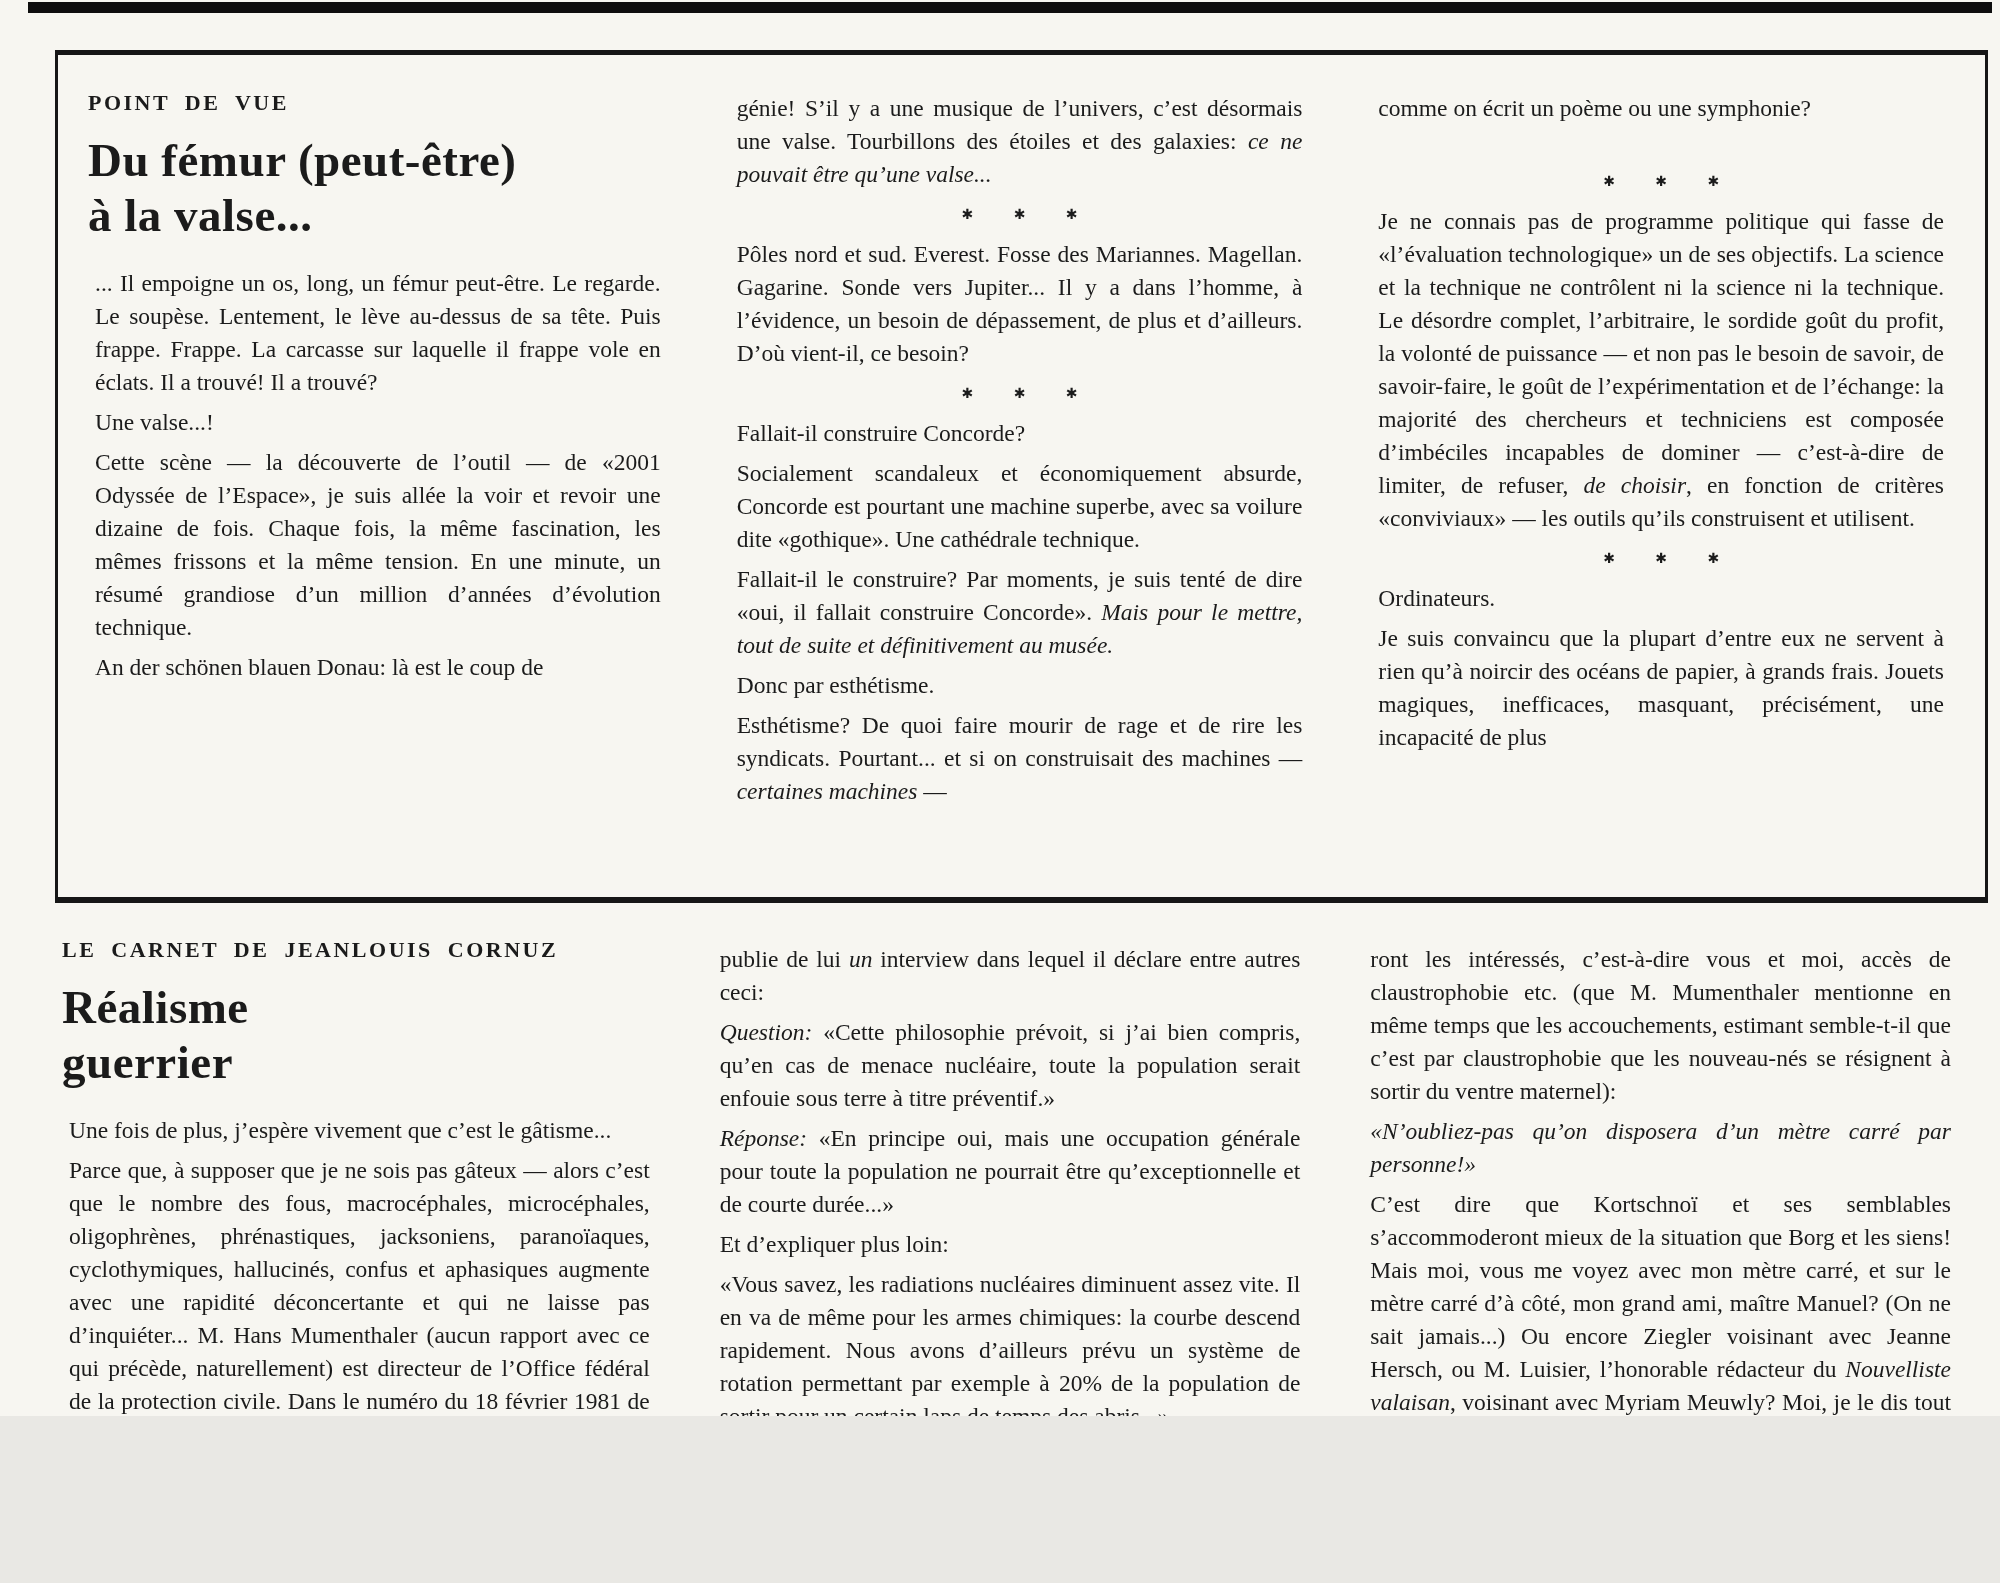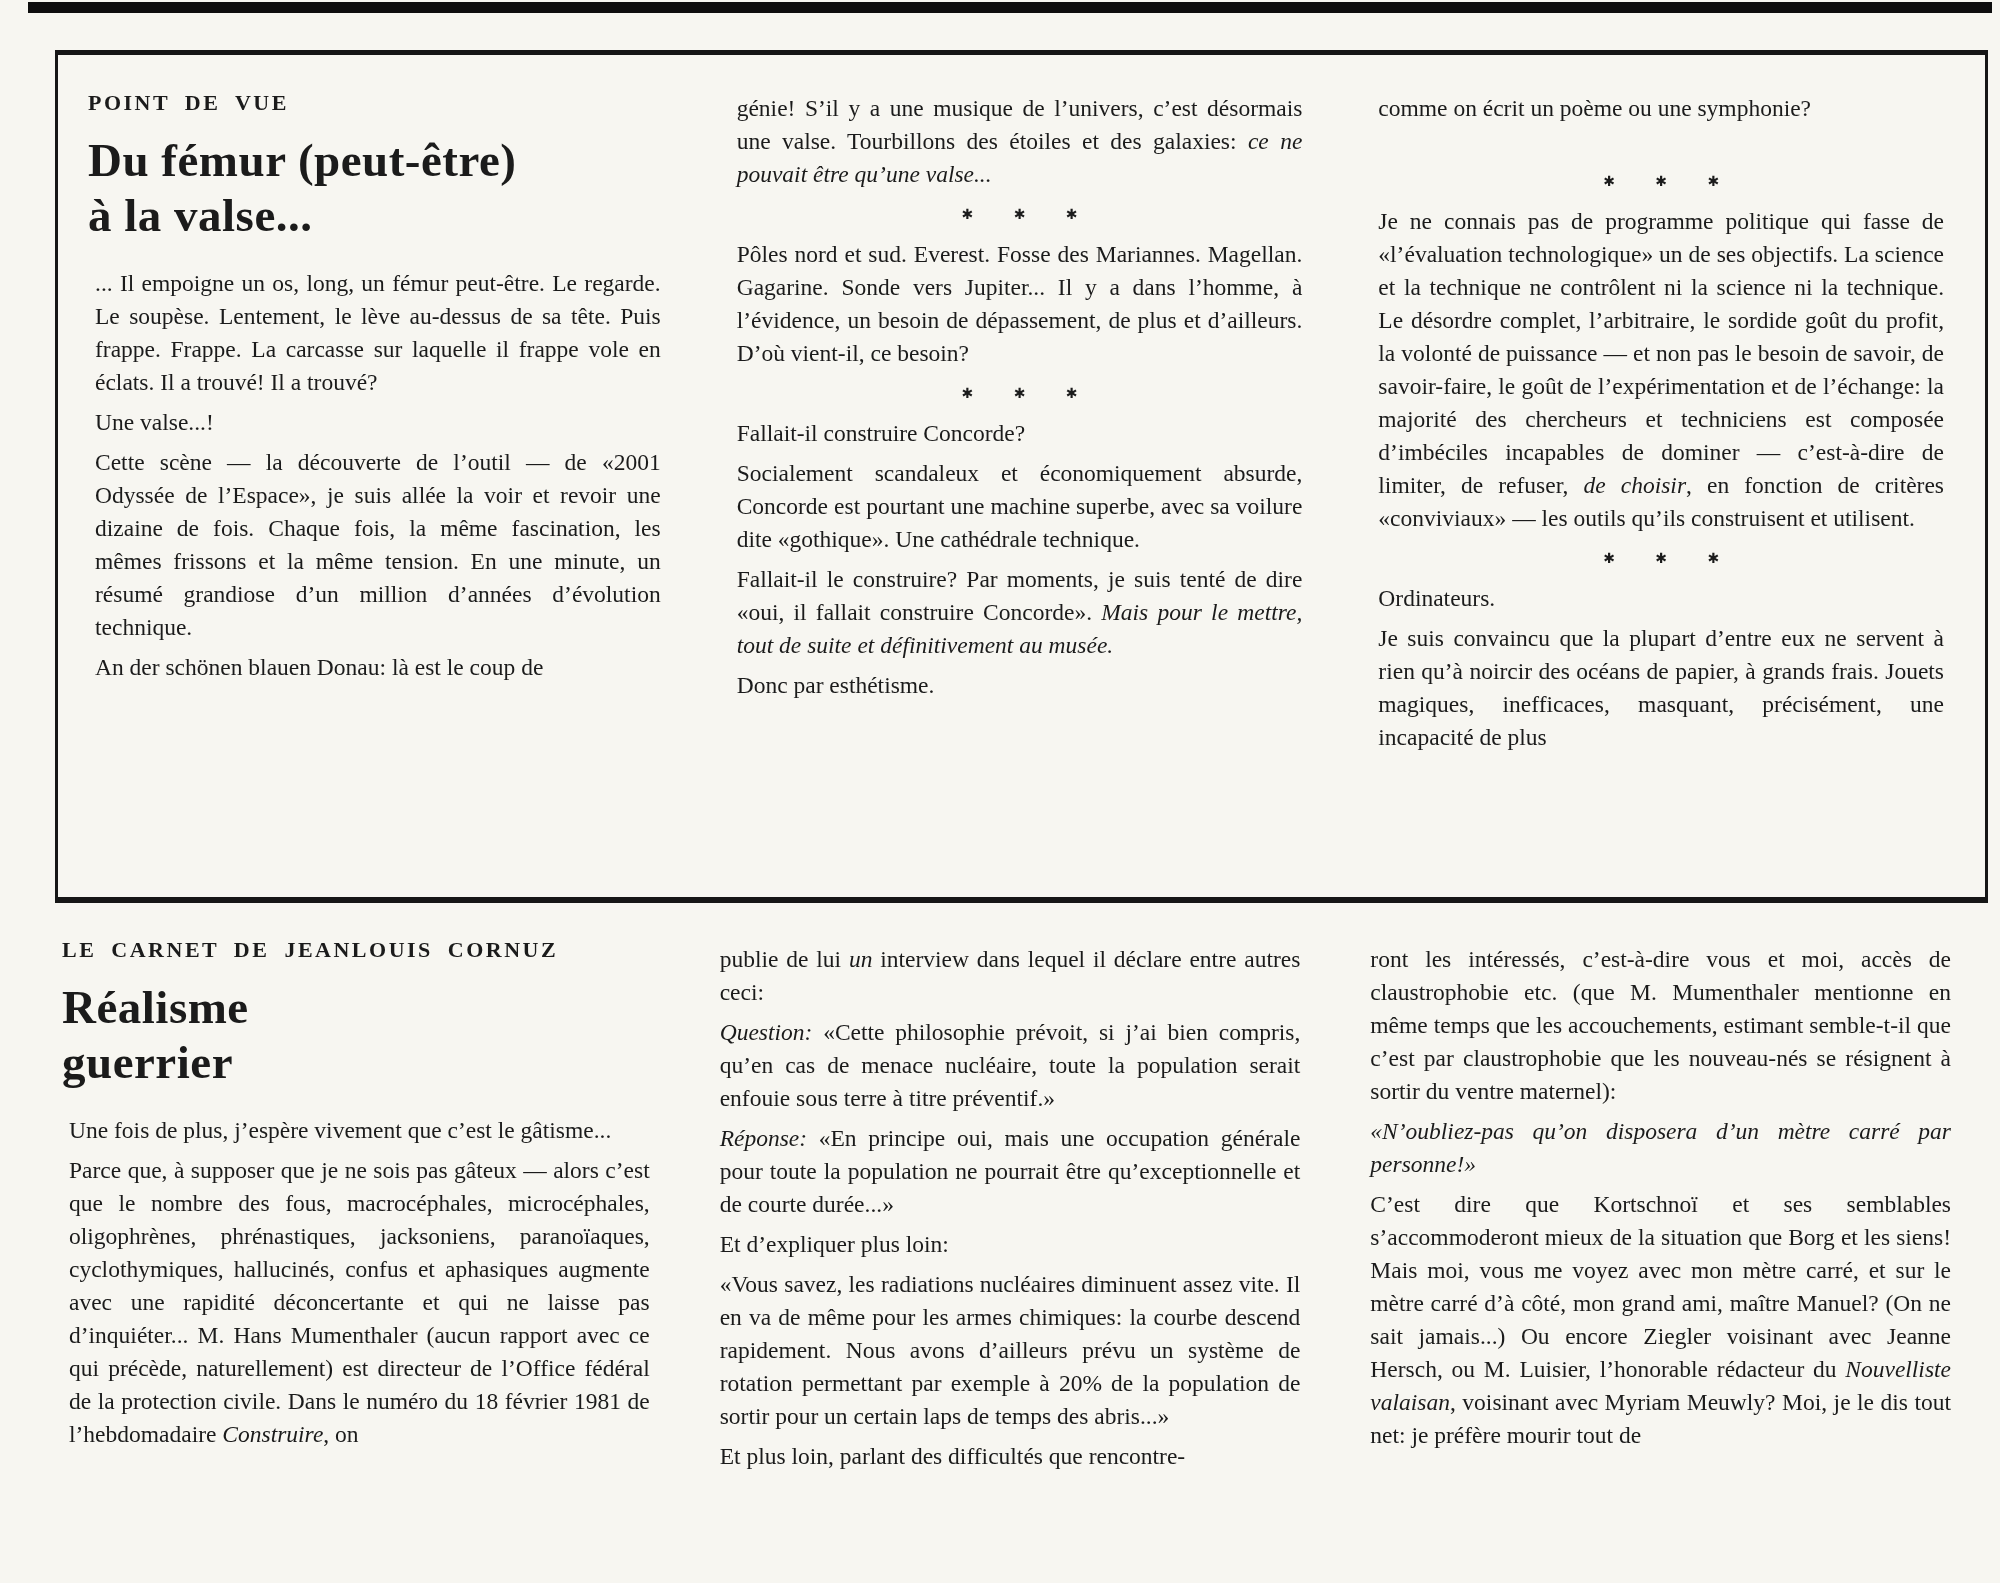--- a/index.html
+++ b/index.html
@@ -1,19 +1,19 @@
 <!DOCTYPE html>
 <html lang="fr"><head>
 <meta charset="utf-8">
 <title>Scan — Point de vue / Le carnet</title>
 <style>
   html,body{margin:0;padding:0;background:#e9e8e4;}
   .page{
     position:relative;
-    width:2000px;height:1583px;
+    width:2000px;height:1416px;
     background:#f7f6f1;
     color:#1b1b1b;
     font-family:"Liberation Serif","DejaVu Serif",serif;
     overflow:hidden;
   }
   .topbar{
     position:absolute;left:28px;top:2px;width:1964px;height:11px;
     background:#0e0e0e;
   }
   
@@ -78,20 +78,21 @@
     <div class="col">
       <div class="body">
           <p><span>génie! S’il y a une musique de l’univers, c’est désormais une valse. Tourbillons des étoiles et des galaxies: </span><span class="it">ce ne pouvait être qu’une valse...</span></p>
           <div class="stars">✱ ✱ ✱</div>
           <p><span>Pôles nord et sud. Everest. Fosse des Mariannes. Magellan. Gagarine. Sonde vers Jupiter... Il y a dans l’homme, à l’évidence, un besoin de dépassement, de plus et d’ailleurs. D’où vient-il, ce besoin?</span></p>
           <div class="stars">✱ ✱ ✱</div>
           <p><span>Fallait-il construire Concorde?</span></p>
           <p><span>Socialement scandaleux et économiquement absurde, Concorde est pourtant une machine superbe, avec sa voilure dite «gothique». Une cathédrale technique.</span></p>
           <p><span>Fallait-il le construire? Par moments, je suis tenté de dire «oui, il fallait construire Concorde». </span><span class="it">Mais pour le mettre, tout de suite et définitivement au musée.</span></p>
           <p><span>Donc par esthétisme.</span></p>
+          <p><span>Esthétisme? De quoi faire mourir de rage et de rire les syndicats. Pourtant... et si on construisait des machines — </span><span class="it">certaines machines</span><span> —</span></p>
         </div>
     </div>
     <div class="col">
       <div class="body">
           <p><span>comme on écrit un poème ou une symphonie?</span></p>
           <div class="gap"></div>
           <div class="stars">✱ ✱ ✱</div>
           <p><span>Je ne connais pas de programme politique qui fasse de «l’évaluation technologique» un de ses objectifs. La science et la technique ne contrôlent ni la science ni la technique. Le désordre complet, l’arbitraire, le sordide goût du profit, la volonté de puissance — et non pas le besoin de savoir, de savoir-faire, le goût de l’expérimentation et de l’échange: la majorité des chercheurs et techniciens est composée d’imbéciles incapables de dominer — c’est-à-dire de limiter, de refuser, </span><span class="it">de choisir</span><span>, en fonction de critères «conviviaux» — les outils qu’ils construisent et utilisent.</span></p>
           <div class="stars">✱ ✱ ✱</div>
           <p><span>Ordinateurs.</span></p>

